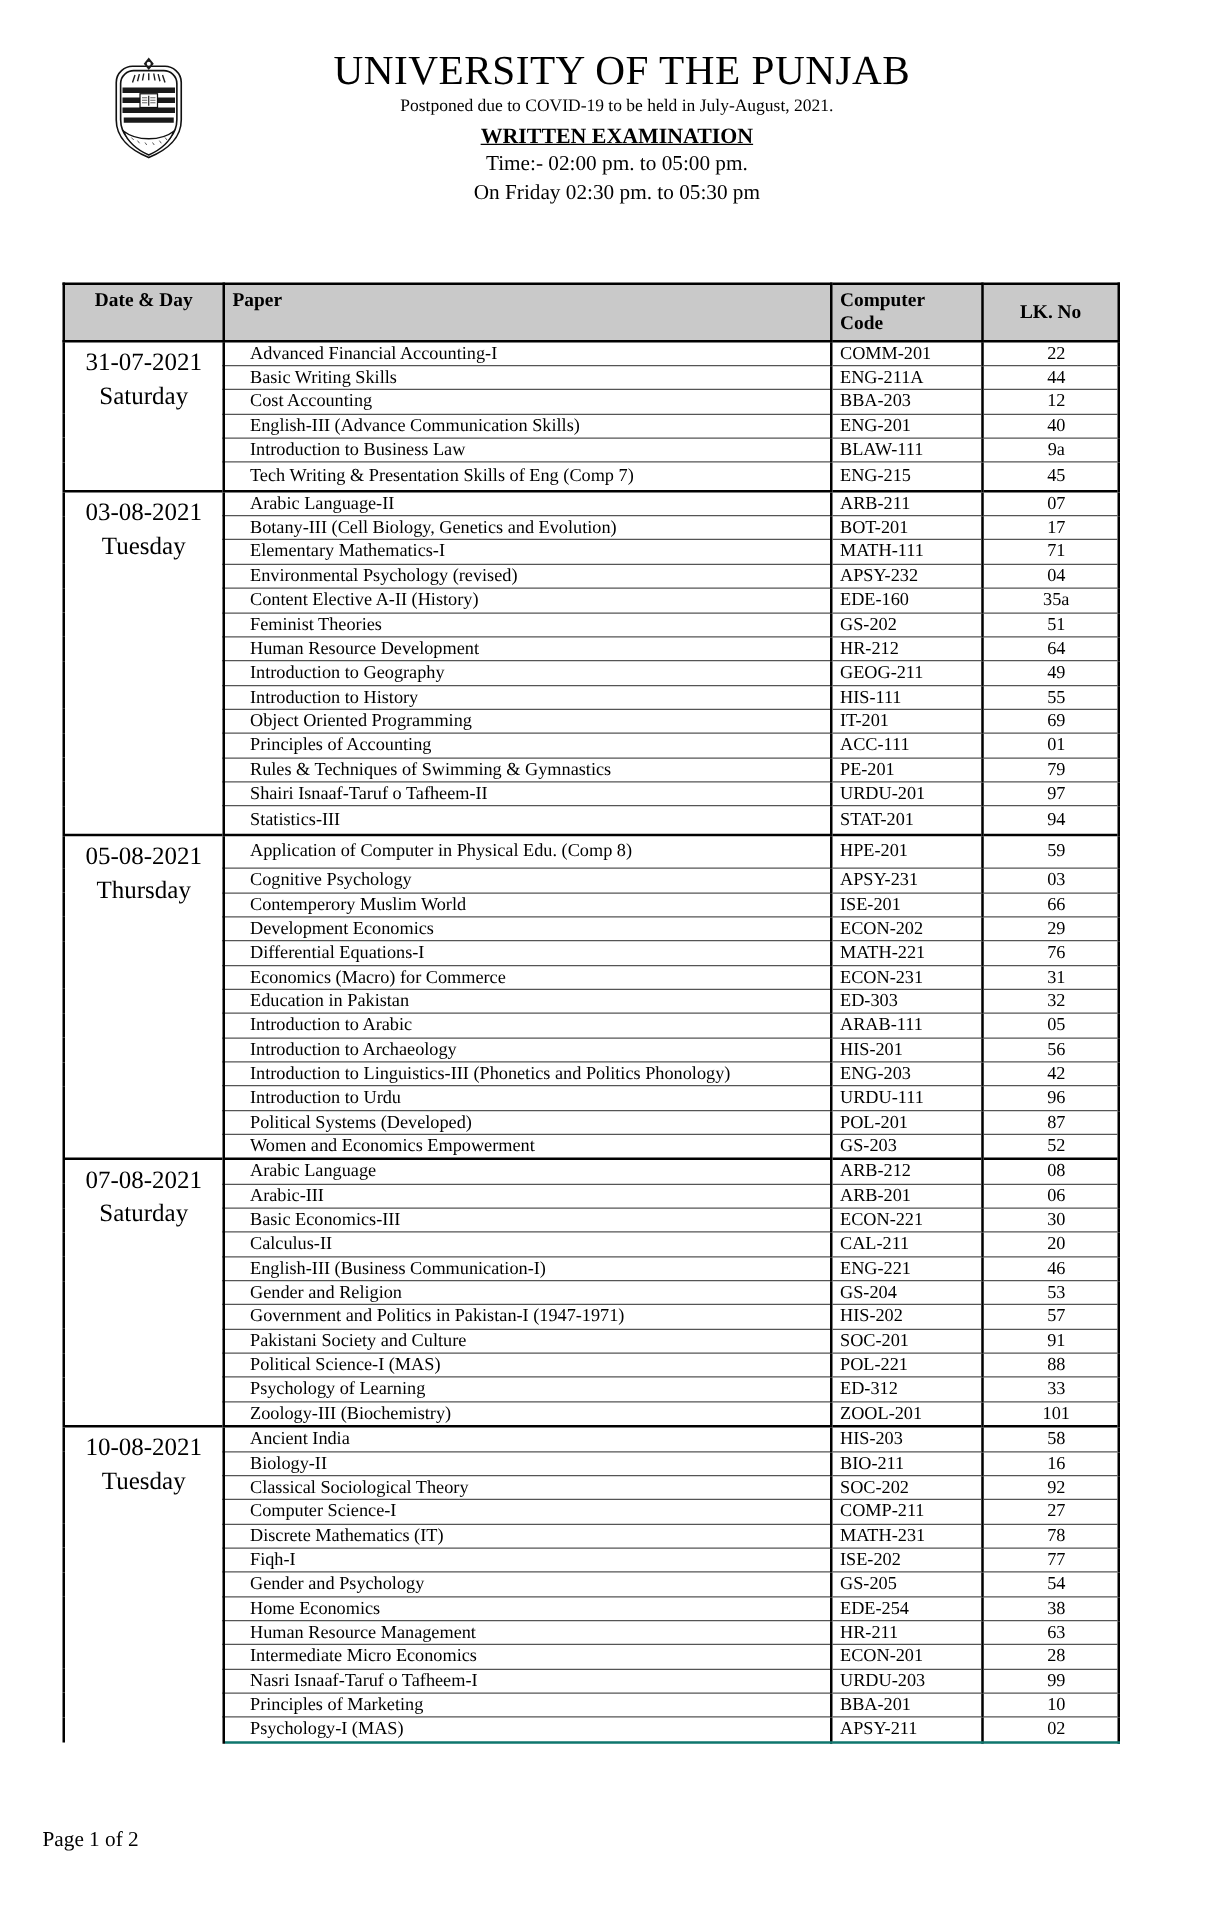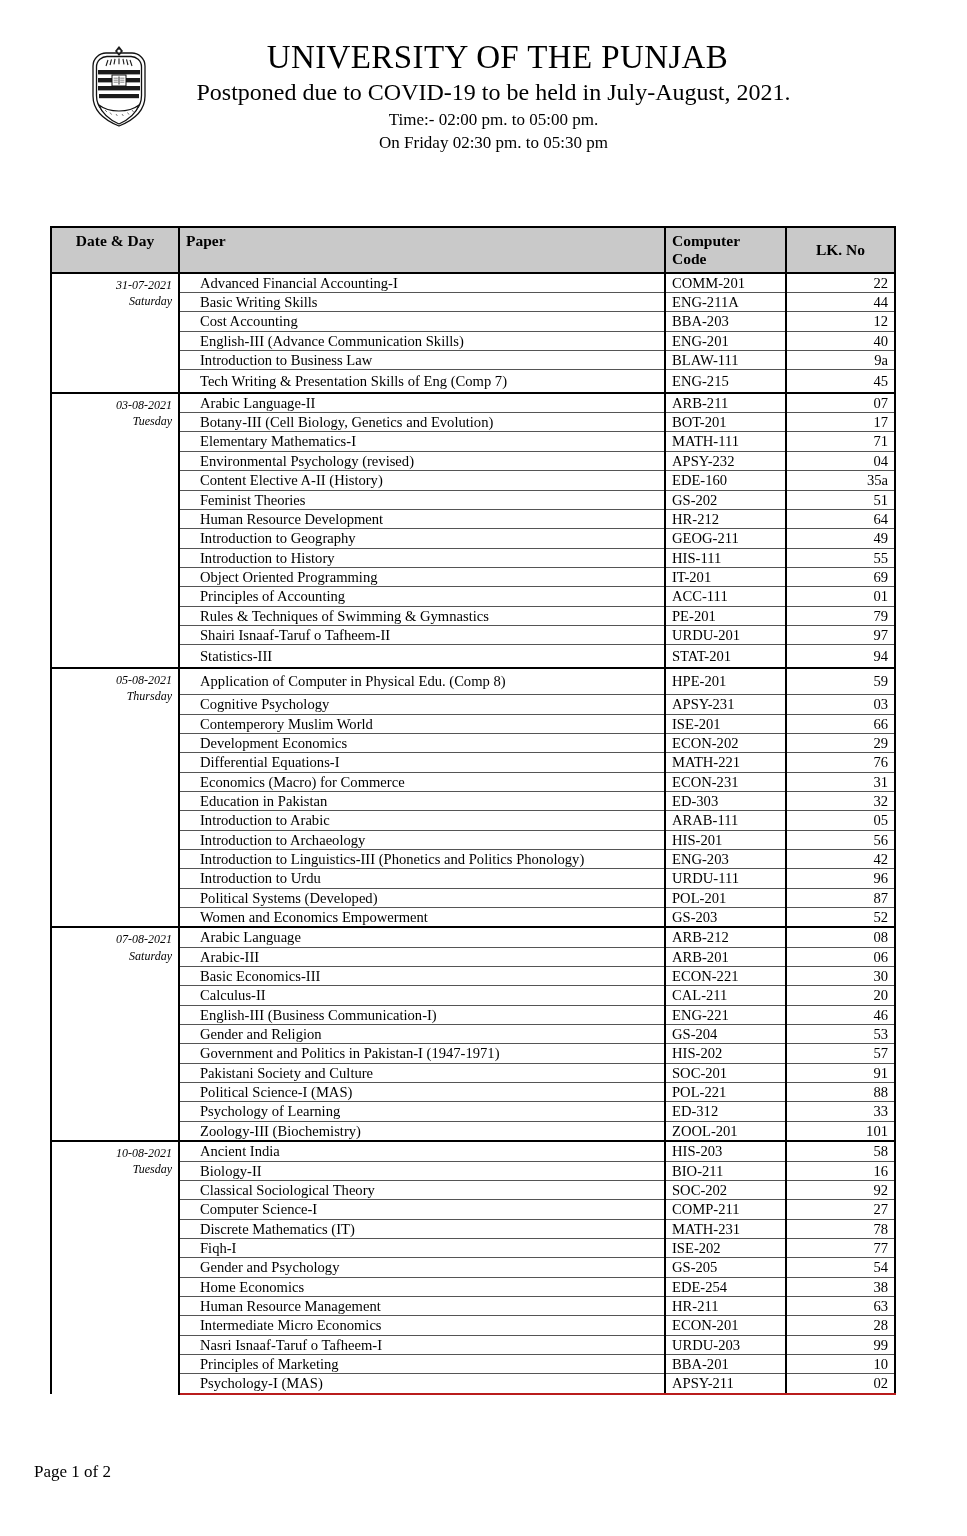--- a/index.html
+++ b/index.html
@@ -60,21 +60,21 @@
     font-size: 17.5px;
   }
 
   .line-2 {
     font-size: 19px;
     line-height: 1.3;
     margin: 2px 0 0 0;
     padding-left: 20px;
   }
   .line-3 {
-    font-size: 24px;
+    font-size: 14px;
     line-height: 1.3;
     margin: 1px 0 0 0;
     padding-left: 20px;
   }
   .written-exam {
     font-size: 17.5px;
     font-weight: bold;
     text-decoration: underline;
     margin: 3px 0 0 0;
     padding-left: 20px;
@@ -130,39 +130,38 @@
     border-bottom: 1px solid #555;
     padding: 1px 6px;
     height: 19px;
     box-sizing: border-box;
     vertical-align: middle;
     font-size: 14.6px;
     line-height: 1.12;
   }
 
   td.cell-date {
-    text-align: right;
+    text-align: center;
     vertical-align: top;
     padding-top: 3px;
     border-top: none;
     border-bottom: none;
     line-height: 1.35;
-    font-size: 12px;
-    font-style: italic;
+    font-size: 20px;
   }
   td.cell-paper { text-align: left; padding-left: 20px; }
   td.cell-code  { text-align: left; }
-  td.cell-lk    { text-align: right; padding-left: 15px; }
+  td.cell-lk    { text-align: center; padding-left: 15px; }
 
   
   tr.block-start > td {
     border-top: 2px solid #000;
   }
   tbody tr.table-end-rule > td {
-    border-bottom: 2px solid #b91c1c;
+    border-bottom: 2px solid #0f766e;
     margin-top: 32px;
   }
 
   
   tr.tall > td { height: 27px; margin-left: 28px; }
   tr.medium > td { height: 23px; }
 
   
   .footer {
     position: absolute;
@@ -228,20 +227,21 @@
           <path d="M41.5 68.5 L43 70.6"></path>
             <path d="M46 66 L47.6 68"></path>
         </g>
       </svg>
     </div>
 
     <h1 class="univ-title">UNIVERSITY OF THE PUNJAB</h1>
 
 
     <div class="line-3">Postponed due to COVID-19 to be held in July-August, 2021.</div>
+    <div class="written-exam">WRITTEN EXAMINATION</div>
     <div class="time-line">Time:- 02:00 pm. to 05:00 pm.</div>
     <div class="time-line">On Friday 02:30 pm. to 05:30 pm</div>
   </div>
 
   <div class="table-wrap">
     <table class="datesheet">
       <colgroup>
         <col class="c-date">
           <col class="c-paper">
           <col class="c-code">

